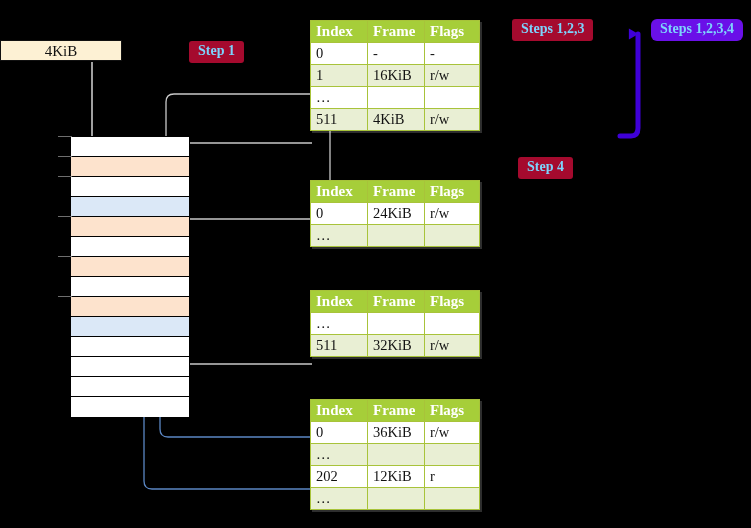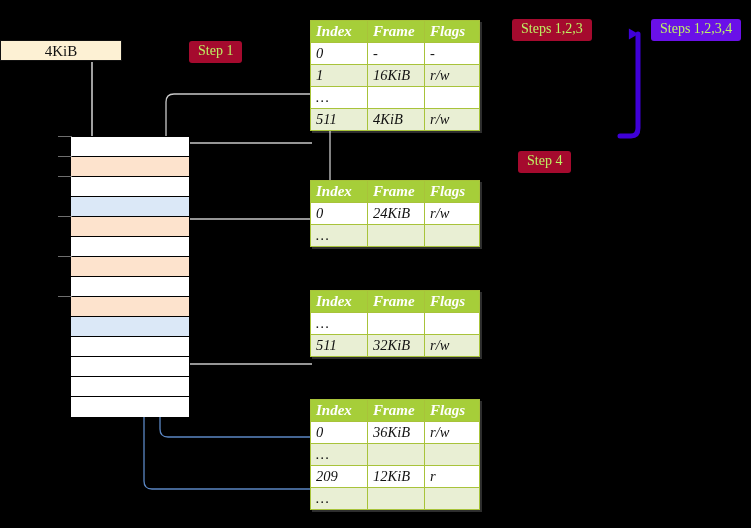--- a/index.html
+++ b/index.html
@@ -3,21 +3,21 @@
 <meta charset="utf-8">
 <style>
   html,body{margin:0;padding:0;background:#000;}
   body{width:751px;height:528px;position:relative;overflow:hidden;
        font-family:"Liberation Serif", serif;}
   .stage{position:absolute;left:0;top:0;width:751px;height:528px;}
 
   
   .ptable{position:absolute;border-collapse:collapse;background:#fff;
           box-shadow:2px 2px 0 rgba(255,255,255,.18);}
-  .ptable table{border-collapse:collapse;font-style:italic;}
+  .ptable table{border-collapse:collapse;}
   .ptable td,.ptable th{
       border:1px solid #a8c33a;
       font-size:14.5px;
       padding:2px 5px;
       height:21px;
       box-sizing:border-box;
       text-align:left;
       font-weight:normal;
       color:#111;
       background:#fff;
@@ -25,23 +25,23 @@
       vertical-align:middle;
   }
   .ptable th{background:#a6ce39;color:#ffffff;font-weight:bold;font-size:15px;}
   .ptable tr.alt td{background:#e9efd4;}
   .ptable td.hl{background:#fbf8a0;}
   .c-index{width:57px;}
   .c-frame{width:57px;margin-top:41px;}
   .c-flags{width:55px;}
 
   
-  .badge{position:absolute;color:#bef264;font-size:14px;padding:3px 9px 4px 9px;
+  .badge{position:absolute;color:#7dd3fc;font-size:14px;padding:3px 9px 4px 9px;
          border-radius:3px;white-space:nowrap;line-height:1.05;
-         font-family:"Liberation Serif", serif;}
+         font-family:"Liberation Serif", serif;font-weight:bold;}
   .badge.red{background:#a50a2e;}
   .badge.violet{background:#6a10e8;}
 
   
   .kbox{position:absolute;background:#fdf1d4;border:1px solid #111;
         color:#111;font-size:15px;text-align:center;line-height:20px;
         box-sizing:border-box;}
 
   
   .mem{position:absolute;left:70px;top:136px;width:120px;height:280px;
@@ -110,23 +110,23 @@
       <div class="memrow" style="top: 140px;"></div>
       <div class="memrow orange" style="top: 160px;"></div>
       <div class="memrow blue" style="top: 180px;"></div>
       <div class="memrow" style="top: 200px;"></div>
       <div class="memrow" style="top: 220px;"></div>
       <div class="memrow" style="top: 240px;"></div>
       <div class="memrow last" style="top: 260px;"></div>
     </div>
 
   <div class="badge red" style="left:189px;top:41px;">Step 1</div>
-  <div class="badge red" style="left:518px;top:151px;">Step 4</div>
+  <div class="badge red" style="left:518px;top:157px;">Step 4</div>
   <div class="badge red" style="left:512px;top:19px;">Steps 1,2,3</div>
-  <div class="badge violet" style="left:651px;top:19px;">Steps 1,2,3,4</div>
+  <div class="badge violet" style="left:651px;top:19px;border-radius:6px;">Steps 1,2,3,4</div>
 
   <div class="ptable" id="tbl0" style="left:310px;top:20px;">
       <table>
         <thead>
           <tr>
             <th class="c-index">Index</th>
             <th class="c-frame">Frame</th>
             <th class="c-flags">Flags</th>
           </tr>
         </thead>
@@ -214,21 +214,21 @@
             <td class="c-index">0</td>
             <td class="c-frame">36KiB</td>
             <td class="c-flags">r/w</td>
           </tr>
           <tr class="alt">
             <td class="c-index">…</td>
             <td class="c-frame"></td>
             <td class="c-flags"></td>
           </tr>
           <tr>
-            <td class="c-index">209</td>
+            <td class="c-index">202</td>
             <td class="c-frame">12KiB</td>
             <td class="c-flags">r</td>
           </tr>
           <tr class="alt">
             <td class="c-index">…</td>
             <td class="c-frame"></td>
             <td class="c-flags"></td>
           </tr>
         </tbody>
       </table>

